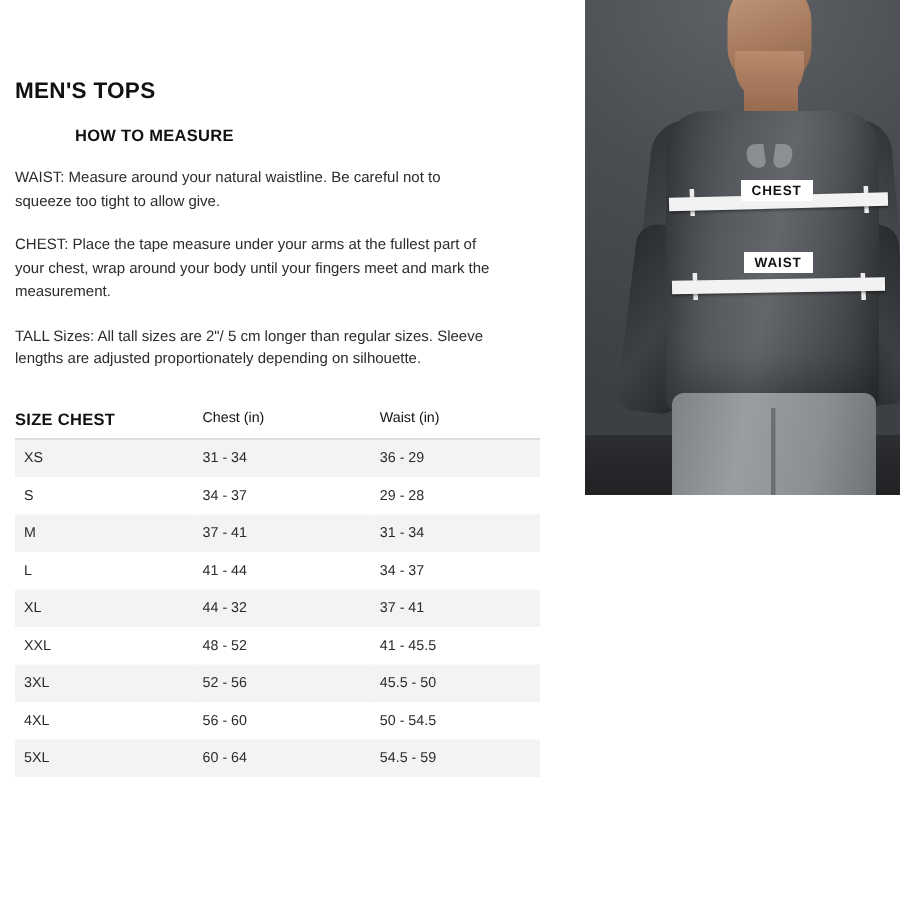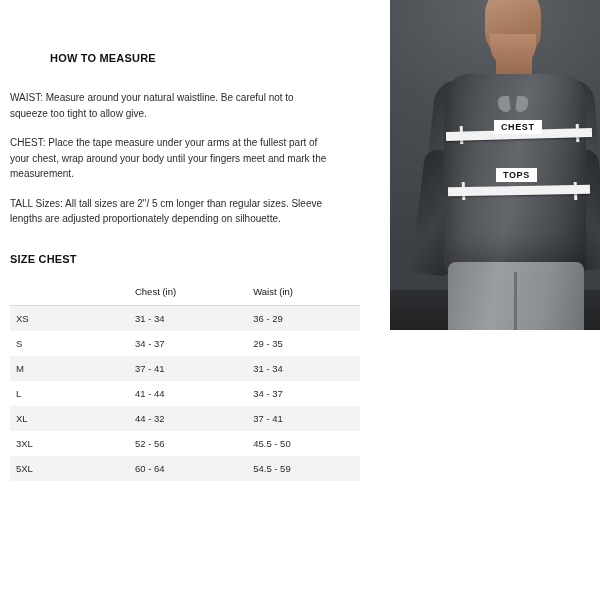--- a/index.html
+++ b/index.html
@@ -223,21 +223,21 @@
     width: 360px;
   }
   h1.title {
     margin: 0 0 16px 0;
     font-size: 15px;
     font-weight: bold;
     letter-spacing: 0.2px;
     color: #111111;
   }
   h2.subtitle {
-    margin: 0 0 26px 0;
+    margin: 0 0 14px 0;
     font-size: 11px;
     font-weight: bold;
     letter-spacing: 0.2px;
     color: #111111;
     padding-left: 40px;
   }
   p.para {
     margin: 0 0 14px 0;
     font-size: 10px;
     line-height: 1.55;
@@ -249,21 +249,21 @@
     font-size: 11px;
     font-weight: bold;
     letter-spacing: 0.2px;
     color: #111111;
   }
 
   
   .table-wrap {
     position: absolute;
     left: 10px;
-    top: 280px;
+    top: 267px;
     width: 350px;
   }
   table.size-chart {
     border-collapse: collapse;
     width: 350px;
     font-size: 9.5px;
     color: #2b2b2b;
   }
   table.size-chart th {
     text-align: left;
@@ -312,24 +312,25 @@
     <div class="pants-seam"></div>
 
     <div class="tick t1"></div>
     <div class="tick t2"></div>
     <div class="band chest"></div>
     <div class="band-label chest">CHEST</div>
 
     <div class="tick t3"></div>
     <div class="tick t4"></div>
     <div class="band waist"></div>
-    <div class="band-label waist">TOPS</div>
+    <div class="band-label waist">WAIST</div>
   </div>
 
   <div class="content">
+    <h1 class="title">MEN'S TOPS</h1>
     <h2 class="subtitle">HOW TO MEASURE</h2>
     <p class="para">WAIST: Measure around your natural waistline. Be careful not to squeeze too tight to allow give.</p>
     <p class="para">CHEST: Place the tape measure under your arms at the fullest part of your chest, wrap around your body until your fingers meet and mark the measurement.</p>
     <p class="para">TALL Sizes: All tall sizes are 2"/ 5 cm longer than regular sizes. Sleeve lengths are adjusted proportionately depending on silhouette.</p>
     <h2 class="chart-heading">SIZE CHEST</h2>
   </div>
 
   <div class="table-wrap">
     <table class="size-chart">
       <thead>
@@ -341,43 +342,53 @@
       </thead>
       <tbody>
         <tr>
           <td>XS</td>
           <td>31 - 34</td>
           <td>36 - 29</td>
         </tr>
         <tr>
           <td>S</td>
           <td>34 - 37</td>
-          <td>29 - 35</td>
+          <td>29 - 28</td>
         </tr>
         <tr>
           <td>M</td>
           <td>37 - 41</td>
           <td>31 - 34</td>
         </tr>
         <tr>
           <td>L</td>
           <td>41 - 44</td>
           <td>34 - 37</td>
         </tr>
         <tr>
           <td>XL</td>
           <td>44 - 32</td>
           <td>37 - 41</td>
         </tr>
         <tr>
+          <td>XXL</td>
+          <td>48 - 52</td>
+          <td>41 - 45.5</td>
+        </tr>
+        <tr>
           <td>3XL</td>
           <td>52 - 56</td>
           <td>45.5 - 50</td>
         </tr>
         <tr>
+          <td>4XL</td>
+          <td>56 - 60</td>
+          <td>50 - 54.5</td>
+        </tr>
+        <tr>
           <td>5XL</td>
           <td>60 - 64</td>
           <td>54.5 - 59</td>
         </tr>
       </tbody>
     </table>
   </div>
 
 </div>
 

